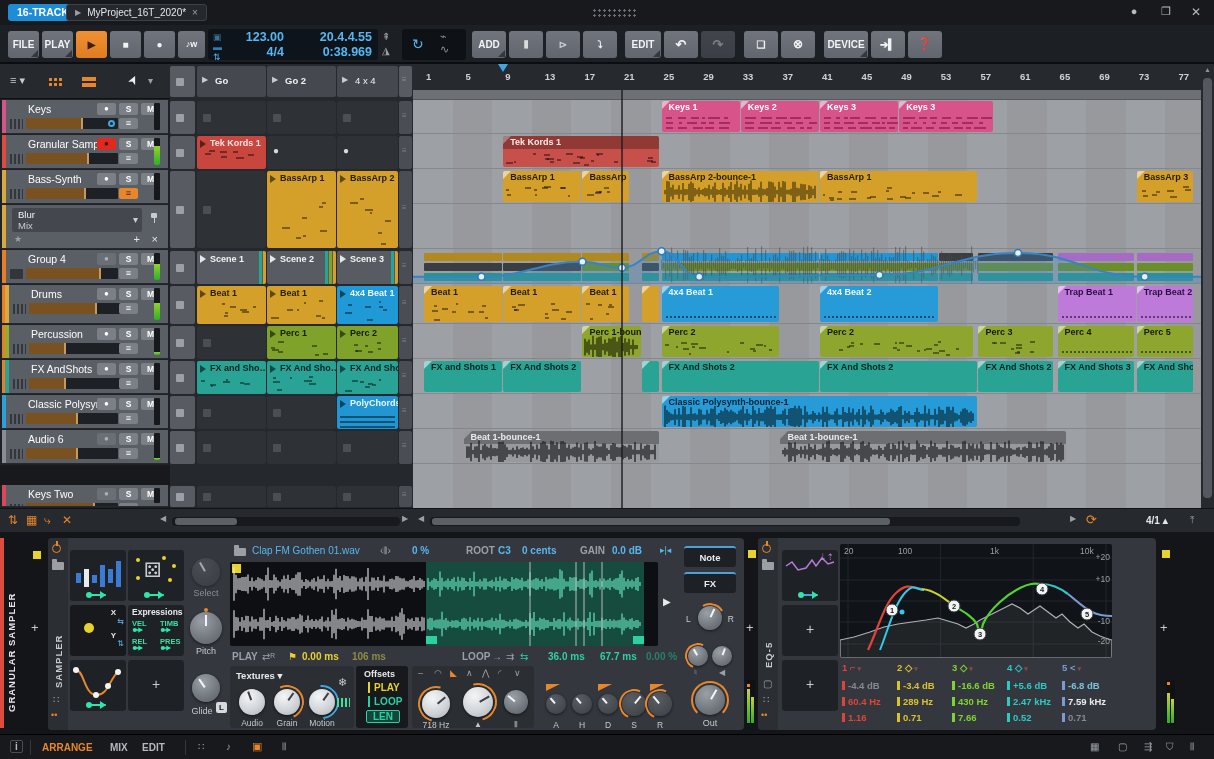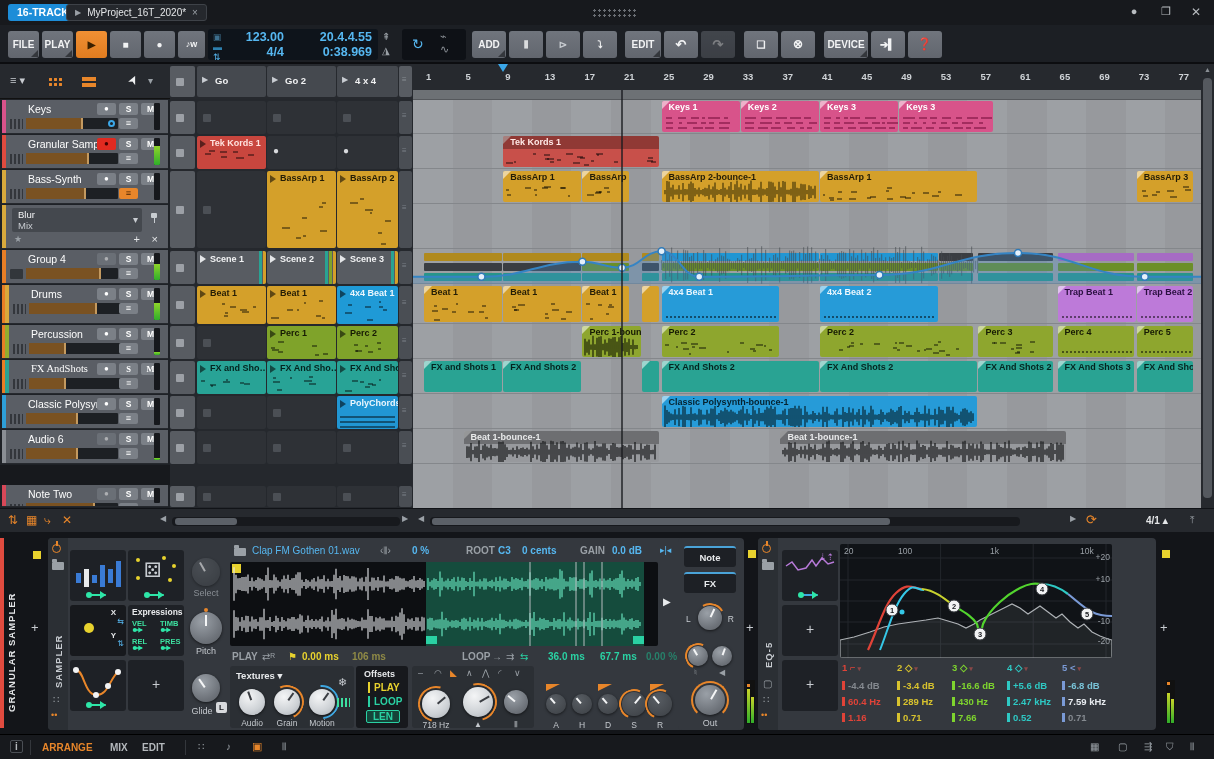--- a/index.html
+++ b/index.html
@@ -273,21 +273,21 @@
       <div class="volsl" style="left: 27px; width: 92px;">
         <div class="volfill" style="width: 40%;"></div>
       </div>
       <div class="menubtn" style="right: 30px;">
         <div>≡</div>
       </div>
       <div class="vmeter" style="right: 8px;">
         <div class="vmfill" style="height: 10%;"></div>
       </div>
     </div>
-    <div class="trow" style="top: 296px; height: 34px; font-family: Liberation Serif, serif;">
+    <div class="trow" style="top: 296px; height: 34px;">
       <div class="gstrip" style="background: rgb(232, 126, 37);"></div>
       <div class="cstrip" style="left: 3px; background: rgb(41, 163, 147);"></div>
       <div class="tname" style="left: 29px;">FX AndShots</div>
       <div class="rsm " style="right: 52px;">
         <div style="font-size: 8px; color: rgb(255, 255, 255);">●</div>
       </div>
       <div class="rsm" style="right: 30px;">S</div>
       <div class="rsm" style="right: 8px;">M</div>
       <div class="ticon icon-bars" style="left: 11px; border-radius: 0px;"></div>
       <div class="volsl" style="left: 27px; width: 92px;">
@@ -329,21 +329,21 @@
       </div>
       <div class="menubtn" style="right: 30px;">
         <div>≡</div>
       </div>
       <div class="vmeter" style="right: 8px;">
         <div class="vmfill" style="height: 8%;"></div>
       </div>
     </div>
     <div class="trow" style="top: 421px; height: 22px;">
       <div class="cstrip" style="background: rgb(216, 72, 88);"></div>
-      <div class="tname" style="left: 26px;">Note Two</div>
+      <div class="tname" style="left: 26px;">Keys Two</div>
       <div class="rsm dim" style="right: 52px;">
         <div style="font-size: 8px; color: rgb(255, 255, 255);">●</div>
       </div>
       <div class="rsm" style="right: 30px;">S</div>
       <div class="rsm" style="right: 8px;">M</div>
       <div class="ticon icon-bars" style="left: 8px; border-radius: 0px;"></div>
       <div class="volsl" style="left: 24px; width: 92px;">
         <div class="volfill" style="width: 75%;"></div>
       </div>
       <div class="menubtn" style="right: 30px;">
@@ -375,21 +375,21 @@
       <div class="cell" style="left: 27px; top: 2px; width: 69px; height: 31px; background: rgb(69, 73, 79);">
         <div style="position: absolute; left: 5px; top: 9px; color: rgb(200, 204, 209); font-size: 8px;">▶</div>
         <div style="position: absolute; left: 18px; top: 9px; color: rgb(240, 241, 242); font-size: 9.5px; font-weight: bold;">Go</div>
       </div>
       <div class="cell" style="left: 97px; top: 2px; width: 69px; height: 31px; background: rgb(69, 73, 79);">
         <div style="position: absolute; left: 5px; top: 9px; color: rgb(200, 204, 209); font-size: 8px;">▶</div>
         <div style="position: absolute; left: 18px; top: 9px; color: rgb(240, 241, 242); font-size: 9.5px; font-weight: bold;">Go 2</div>
       </div>
       <div class="cell" style="left: 167px; top: 2px; width: 61px; height: 31px; background: rgb(69, 73, 79);">
         <div style="position: absolute; left: 5px; top: 9px; color: rgb(200, 204, 209); font-size: 8px;">▶</div>
-        <div style="position: absolute; left: 18px; top: 9px; color: rgb(240, 241, 242); font-size: 9.5px; font-weight: bold;">4 x 4</div>
+        <div style="position: absolute; left: 18px; top: 9px; color: rgb(240, 241, 242); font-size: 9.5px; font-weight: normal;">4 x 4</div>
       </div>
       <div class="cell" style="left: 229px; top: 2px; width: 13px; height: 31px; background: rgb(88, 92, 98);">
         <div style="position: absolute; left: 3px; top: 9px; color: rgb(138, 143, 149); font-size: 8px;">≡</div>
       </div>
     </div>
     <div class="cell" style="left: 0px; top: 37px; width: 25px; height: 33px; background: rgb(88, 92, 98);">
       <div class="sq" style="background: rgb(156, 160, 166);"></div>
     </div>
     <div class="cell" style="left: 27px; top: 37px; width: 69px; height: 33px; background: rgb(46, 49, 54);">
       <div class="sq" style="background: rgb(75, 79, 85);"></div>

